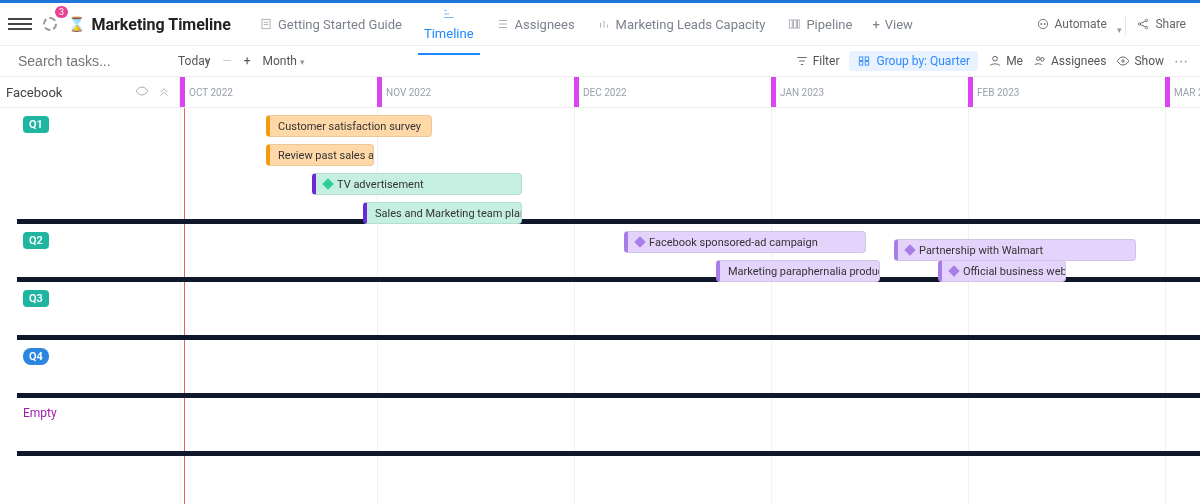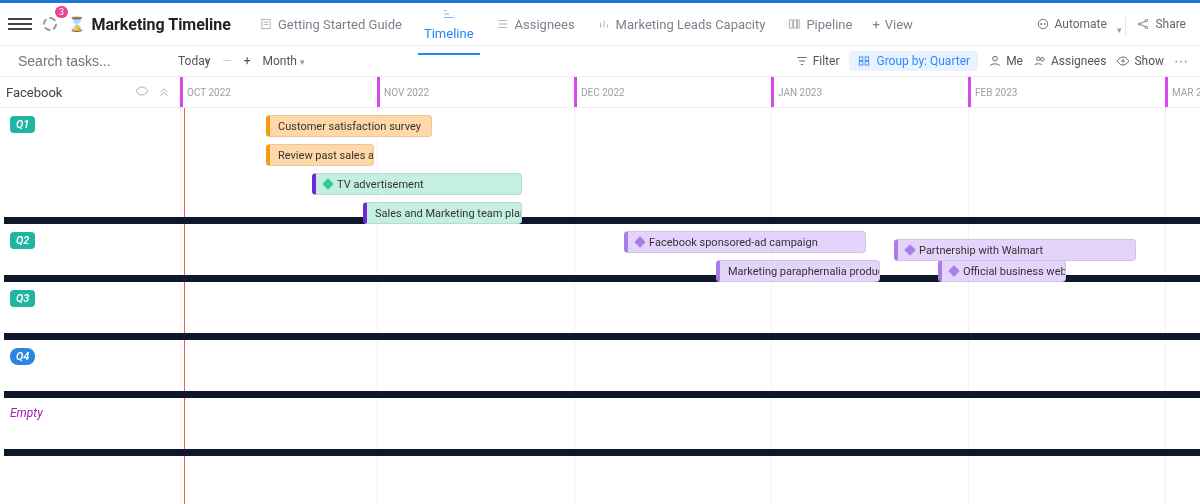--- a/index.html
+++ b/index.html
@@ -34,26 +34,26 @@
   .month-sel { color: #555; cursor: pointer; }
   .toolbar-right { margin-left: auto; display: flex; align-items: center; gap: 10px; }
   .tb-item { display: flex; align-items: center; gap: 4px; color: #555; cursor: pointer; }
   .pill { background: #e9f3ff; color: #3089ff; padding: 3px 8px; border-radius: 4px; display: flex; align-items: center; gap: 5px; cursor: pointer; }
   .dots { color: #999; font-size: 14px; cursor: pointer; }
 
   .timeline-head { position: relative; height: 31px; border-bottom: 1px solid #eee; }
   .group-head { position: absolute; left: 0; top: 0; width: 180px; height: 100%; display: flex; align-items: center; padding-left: 6px; border-right: 1px solid #eee; }
   .group-title { font-size: 13px; color: #444; flex: 1; }
   .eye-ico, .collapse-ico { color: #9aa1aa; font-size: 12px; margin-right: 8px; cursor: pointer; }
-  .month-cell { position: absolute; top: 0; height: 100%; font-size: 10px; color: #9aa1aa; display: flex; align-items: center; padding-left: 4px; border-left: 3px solid #d946ef; }
+  .month-cell { position: absolute; top: 0; height: 100%; font-size: 10px; color: #9aa1aa; display: flex; align-items: center; padding-left: 4px; border-left: 5px solid #d946ef; }
 
   .timeline-body { position: relative; height: 396px; }
   .col-line { position: absolute; top: 0; bottom: 0; width: 1px; background: #f1f1f1; }
   .now-line { position: absolute; top: 0; bottom: 0; width: 1px; background: #e96060; }
-  .row { position: absolute; left: 4px; right: 0; border-bottom: 7px solid #0f172a; font-style: italic; }
+  .row { position: absolute; left: 17px; right: 0; border-bottom: 5px solid #0f172a; }
   .row-label { position: absolute; left: 0; top: 0; width: 180px; height: 100%; display: flex; align-items: flex-start; padding: 8px 6px; }
   .q-badge { display: inline-block; padding: 2px 6px; border-radius: 4px; color: #fff; font-size: 11px; font-weight: 600; }
   .q-badge.teal { background: #1fb5a0; }
   .q-badge.blue { background: #2b86e0; border-radius: 8px; }
   .empty-label { font-size: 12px; color: #a21caf; }
 
   .task-bar { position: absolute; height: 22px; border-radius: 4px; display: flex; align-items: center; padding: 0 8px; font-size: 11px; color: #333; border: 1px solid rgba(0,0,0,.08); box-sizing: border-box; gap: 5px; white-space: nowrap; overflow: hidden; }
   .task-bar.orange { background: #ffd8a8; border-left: 4px solid #f39c12; }
   .task-bar.teal { background: #c5f0e1; border-left: 4px solid #6d28d9; }
   .task-bar.purple { background: #e4d4fb; border-left: 4px solid #a87de8; }

